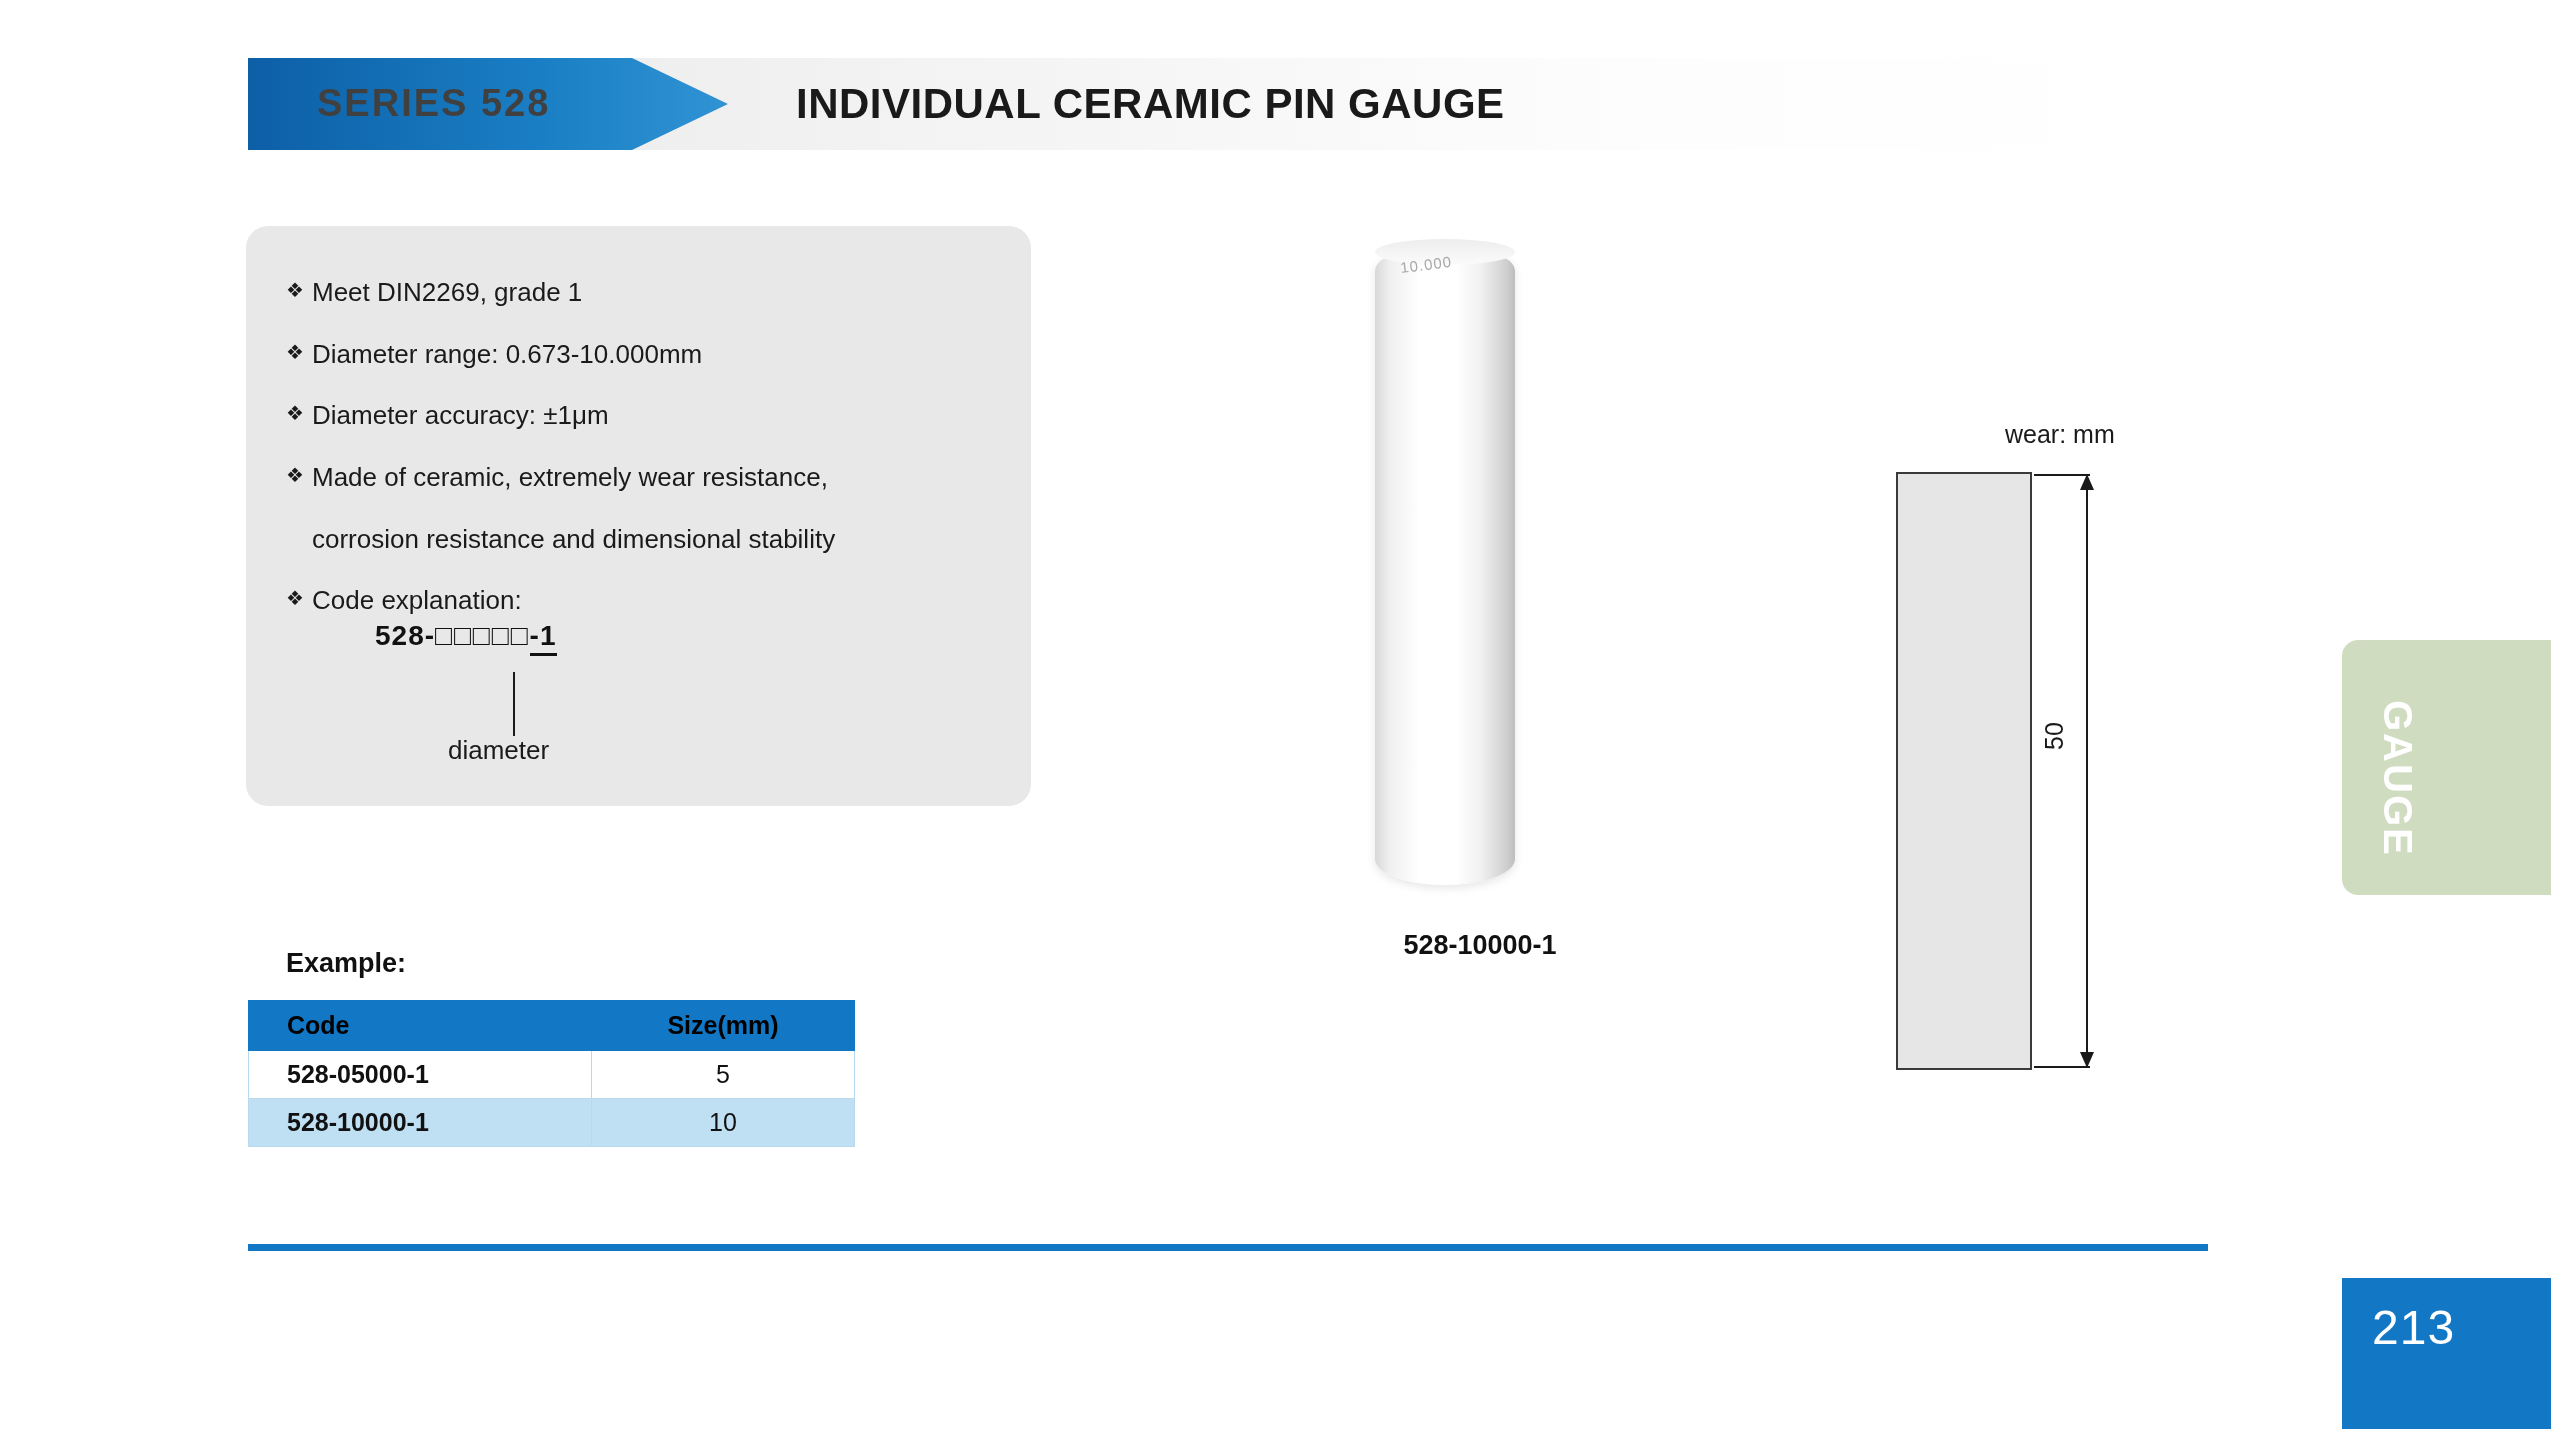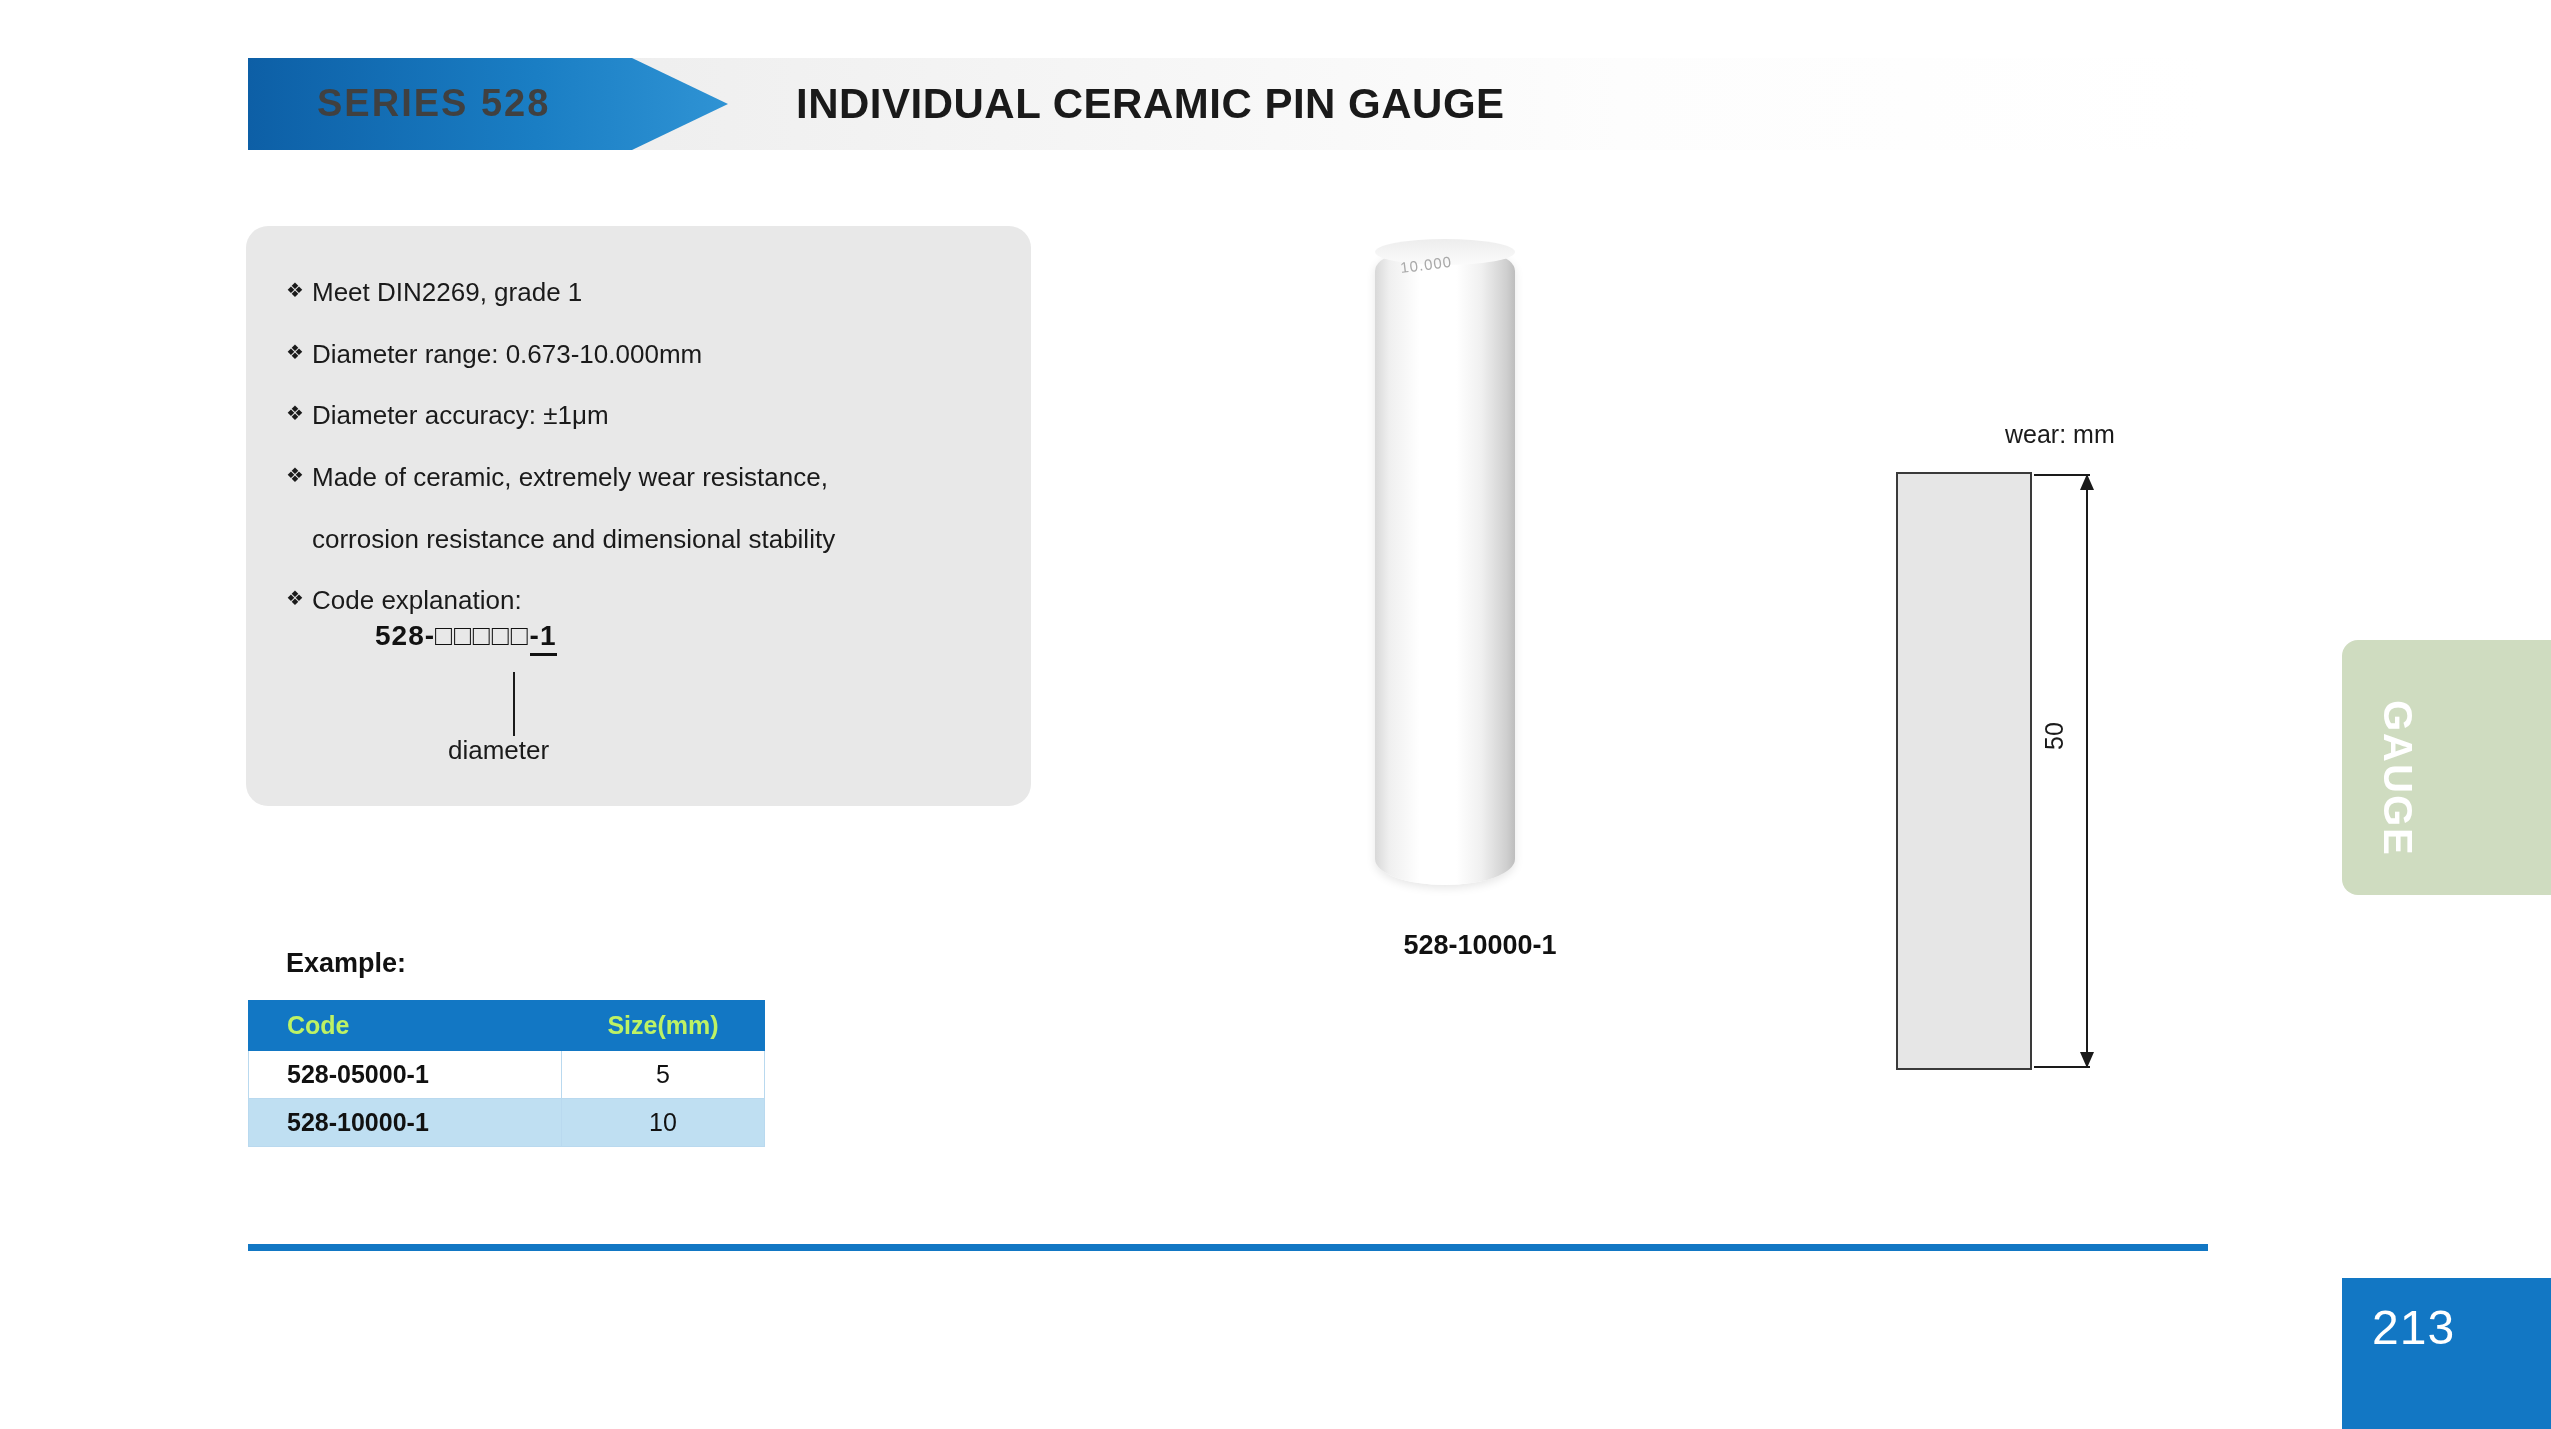--- a/index.html
+++ b/index.html
@@ -141,23 +141,23 @@
   }
   .example-table {
     position: absolute;
     left: 248px;
     top: 1000px;
     border-collapse: collapse;
     font-size: 25px;
   }
   .example-table th {
     background: #1277c4;
-    color: #bef264;
-    font-weight: bold;
-    padding: 10px 2px;
+    color: #000000;
+    font-weight: bold;
+    padding: 10px 32px;
     text-align: center;
     border: 1px solid #1277c4;
   }
   .example-table th.code-col { width: 272px; text-align: left; padding-left: 38px;}
   .example-table th.size-col { width: 198px; }
   .example-table td {
     padding: 9px 18px;
     text-align: center;
     border: 1px solid #b9d9ef;
     color: #111;

